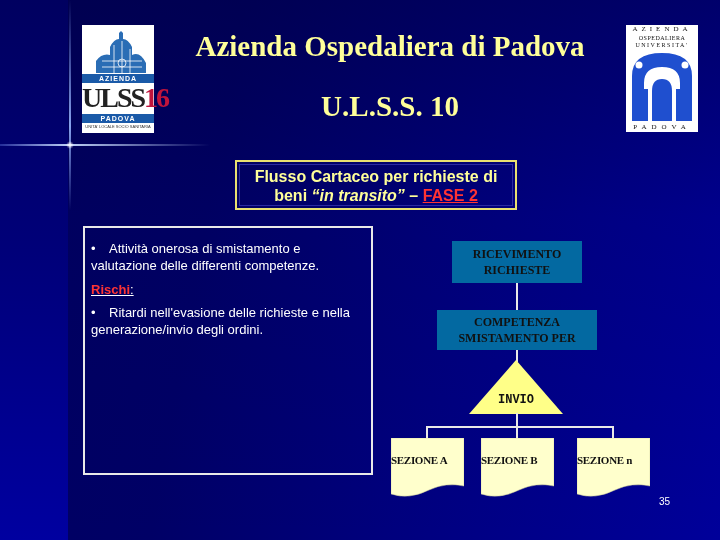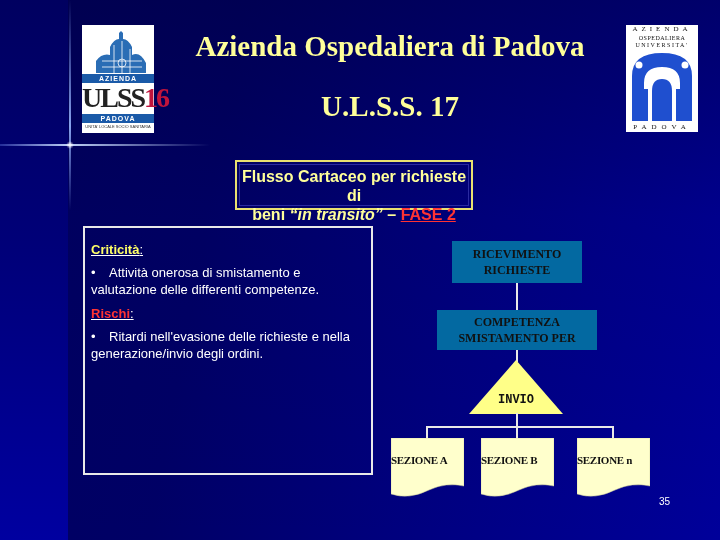--- a/index.html
+++ b/index.html
@@ -39,21 +39,21 @@
   .logo-ao { position:absolute; left:626px; top:25px; width:72px; height:107px; background:#ffffff; }
   .logo-ao .t { position:absolute; left:0; width:72px; text-align:center; font-family:"Liberation Serif", serif;
     color:#111; font-size:7px; line-height:8px; letter-spacing:2px; }
   .logo-ao .t1 { top:0px; letter-spacing:4px; }
   .logo-ao .t2 { top:9px; font-size:6px; letter-spacing:0.5px; }
   .logo-ao .t3 { top:16px; font-size:6px; letter-spacing:1.5px; }
   .logo-ao .t4 { top:98px; letter-spacing:5px; }
   .logo-ao .arch { position:absolute; left:6px; top:26px; width:60px; height:70px; }
 
   
-  .subtitle-box { position:absolute; left:235px; top:160px; width:238px; height:50px;
+  .subtitle-box { position:absolute; left:235px; top:160px; width:282px; height:50px;
     border:2px solid #e8e070; outline:1px solid #2a2aa0; outline-offset:-5px;
     text-align:center; color:#ffff99; font-weight:bold; font-size:16px; line-height:19px; padding-top:5px; box-sizing:border-box; }
   .subtitle-box .em { font-style:italic; }
   .subtitle-box .fase { color:#ff3333; text-decoration:underline; }
 
   
   .info-box { position:absolute; left:83px; top:226px; width:290px; height:249px; box-sizing:border-box;
     border:2px solid #e8e8e8; padding:6px 6px; color:#ffffff; font-size:13px; line-height:17px; }
   .info-box p { margin:0; }
   .info-box .heading { margin-top:7px; font-weight:bold; text-decoration:underline; }
@@ -106,21 +106,21 @@
     <path d="M22 14 L22 42 M30 10 L30 42 M38 18 L38 42 M10 30 L50 30 M10 36 L50 36" stroke="#ffffff" stroke-width="0.8" fill="none"></path>
     <circle cx="30" cy="32" r="4" fill="none" stroke="#ffffff" stroke-width="0.8"></circle>
   </svg>
   <div class="band b1">AZIENDA</div>
   <div class="uls"><span>ULSS</span><span class="num">16</span></div>
   <div class="band b2">PADOVA</div>
   <div class="sub">UNITA' LOCALE SOCIO SANITARIA</div>
 </div>
 
 <div class="title title1">Azienda Ospedaliera di Padova</div>
-<div class="title title2">U.L.S.S. 17</div>
+<div class="title title2">U.L.S.S. 10</div>
 
 <div class="logo-ao">
   <div class="t t1">AZIENDA</div>
   <div class="t t2">OSPEDALIERA</div>
   <div class="t t3">UNIVERSITA'</div>
   <svg class="arch" viewBox="0 0 60 70">
     <path d="M0 70 L0 25 Q0 2 30 2 Q60 2 60 25 L60 70 L48 70 L48 32 Q48 16 30 16 Q12 16 12 32 L12 70 Z" fill="#1f4fcf"></path>
     <rect x="12" y="38" width="36" height="32" fill="#1f4fcf"></rect>
     <path d="M16 70 L16 36 Q16 22 30 22 Q44 22 44 36 L44 70 Z" fill="#ffffff"></path>
     <path d="M20 70 L20 40 Q20 28 30 28 Q40 28 40 40 L40 70 Z" fill="#1f4fcf"></path>
@@ -129,21 +129,20 @@
   </svg>
   <div class="t t4">PADOVA</div>
 </div>
 
 <div class="subtitle-box">
   <div>Flusso Cartaceo per richieste di</div>
   <div><span>beni </span><span class="em">“in transito”</span><span> – </span><span class="fase">FASE 2</span></div>
 </div>
 
 <div class="info-box">
-  <p class="heading"><span class="h-yellow">Criticità</span><span class="colon">:</span></p>
   <p class="bullet"><span class="dot">•</span><span>Attività onerosa di smistamento e valutazione delle differenti competenze.</span></p>
   <p class="heading"><span class="h-red">Rischi</span><span class="colon">:</span></p>
   <p class="bullet"><span class="dot">•</span><span>Ritardi nell'evasione delle richieste e nella generazione/invio degli ordini.</span></p>
 </div>
 
 <div class="fbox box-ric">
   <div>RICEVIMENTO</div>
   <div>RICHIESTE</div>
 </div>
 <div class="connector c1"></div>

